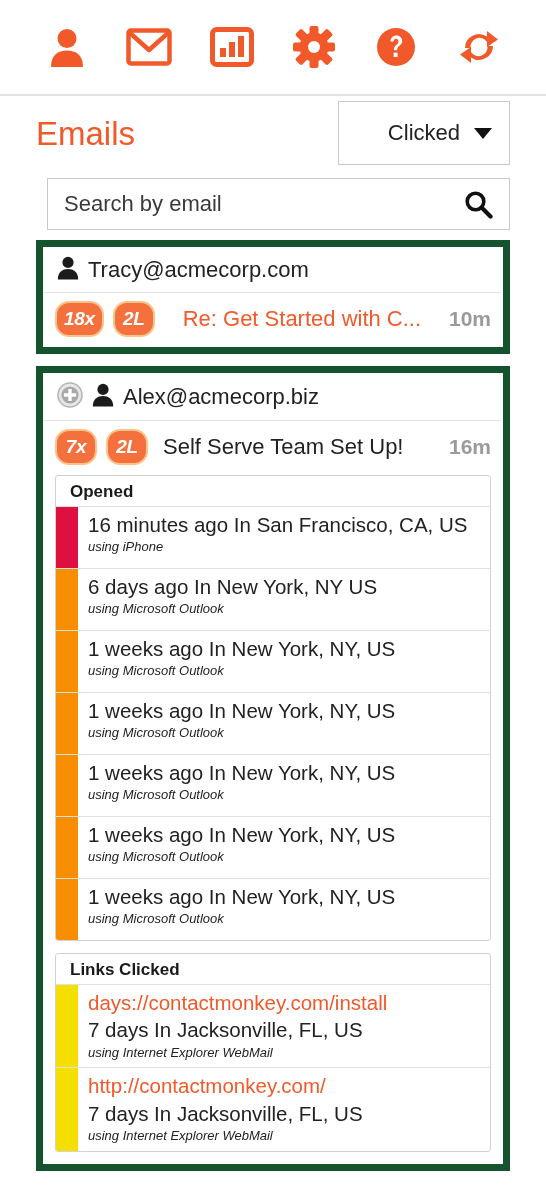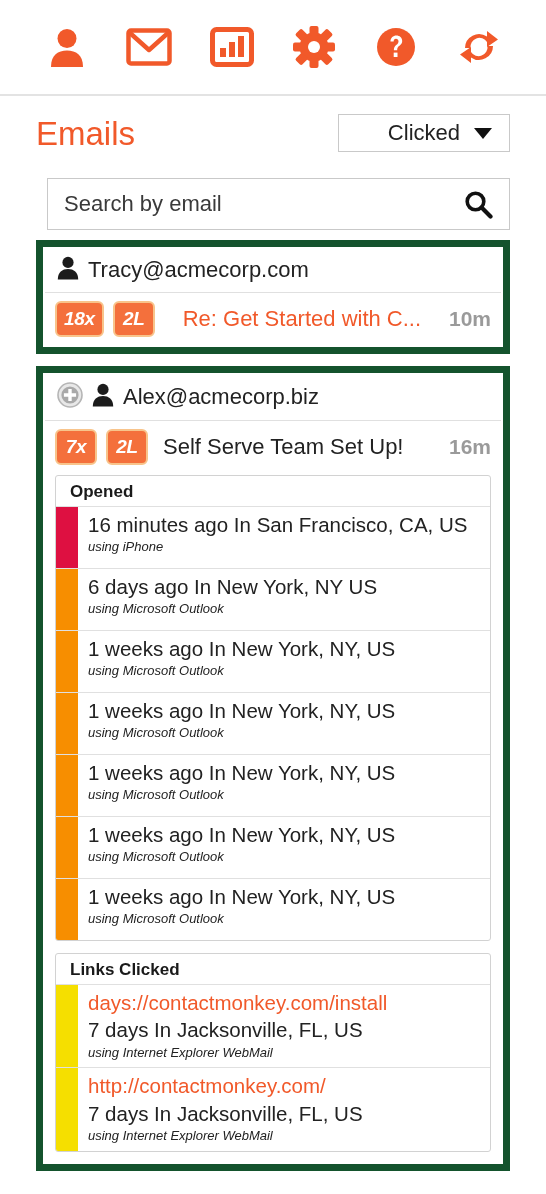--- a/index.html
+++ b/index.html
@@ -37,21 +37,21 @@
   .page-title {
     color: #f1592a;
     font-size: 33px;
     font-weight: 400;
     letter-spacing: 0px;
     line-height: 1;
   }
   .filter-select {
     border: 1px solid #c9c9c9;
     background: #fff;
-    height: 38px;
+    height: 64px;
     min-width: 172px;
     display: flex; align-items: center; justify-content: flex-end;
     gap: 14px;
     padding: 0 17px 0 16px;
     cursor: pointer;
   }
   .filter-label { font-size: 22px; color: #222; }
   .caret {
     width: 0; height: 0;
     border-left: 9px solid transparent;
@@ -97,21 +97,21 @@
   .email-addr { font-size: 22px; color: #222; line-height: 1.1; }
 
   .email-sub-row {
     display: flex; align-items: center;
     gap: 9px;
     padding: 8px 12px 10px 12px;
   }
   .badge {
     border: 2px solid #f8c48b;
     background: #f4703c;
-    border-radius: 6px;
+    border-radius: 14px;
     color: #fff;
     font-weight: bold;
     font-style: italic;
     font-size: 19px;
     line-height: 1;
     padding: 6px 7px 7px 7px;
     min-width: 42px;
     text-align: center;
     letter-spacing: -0.3px;
   }

